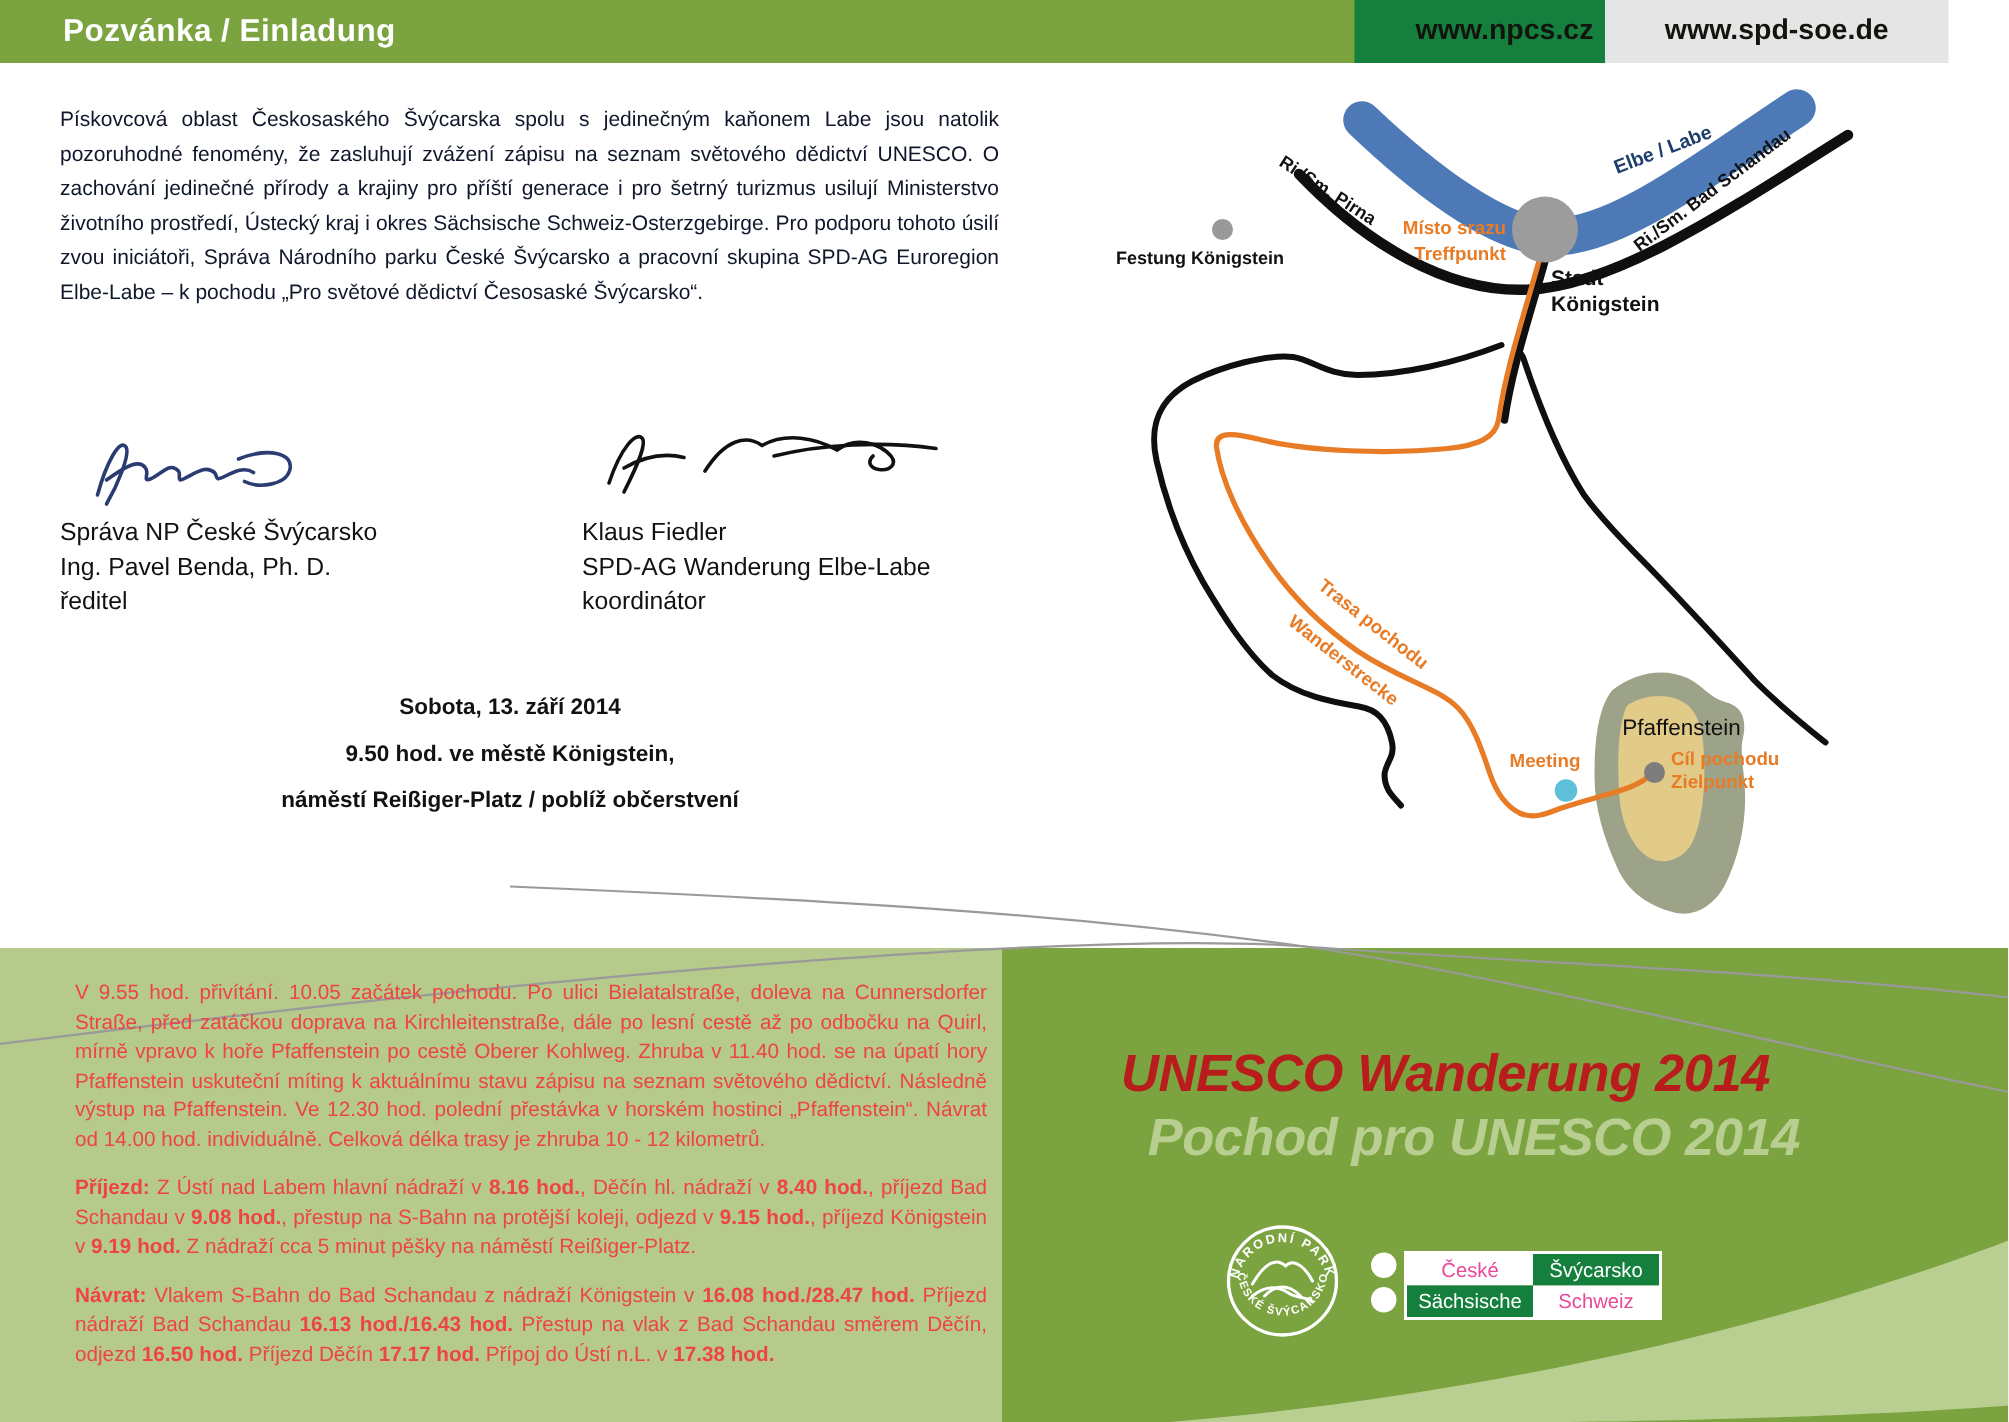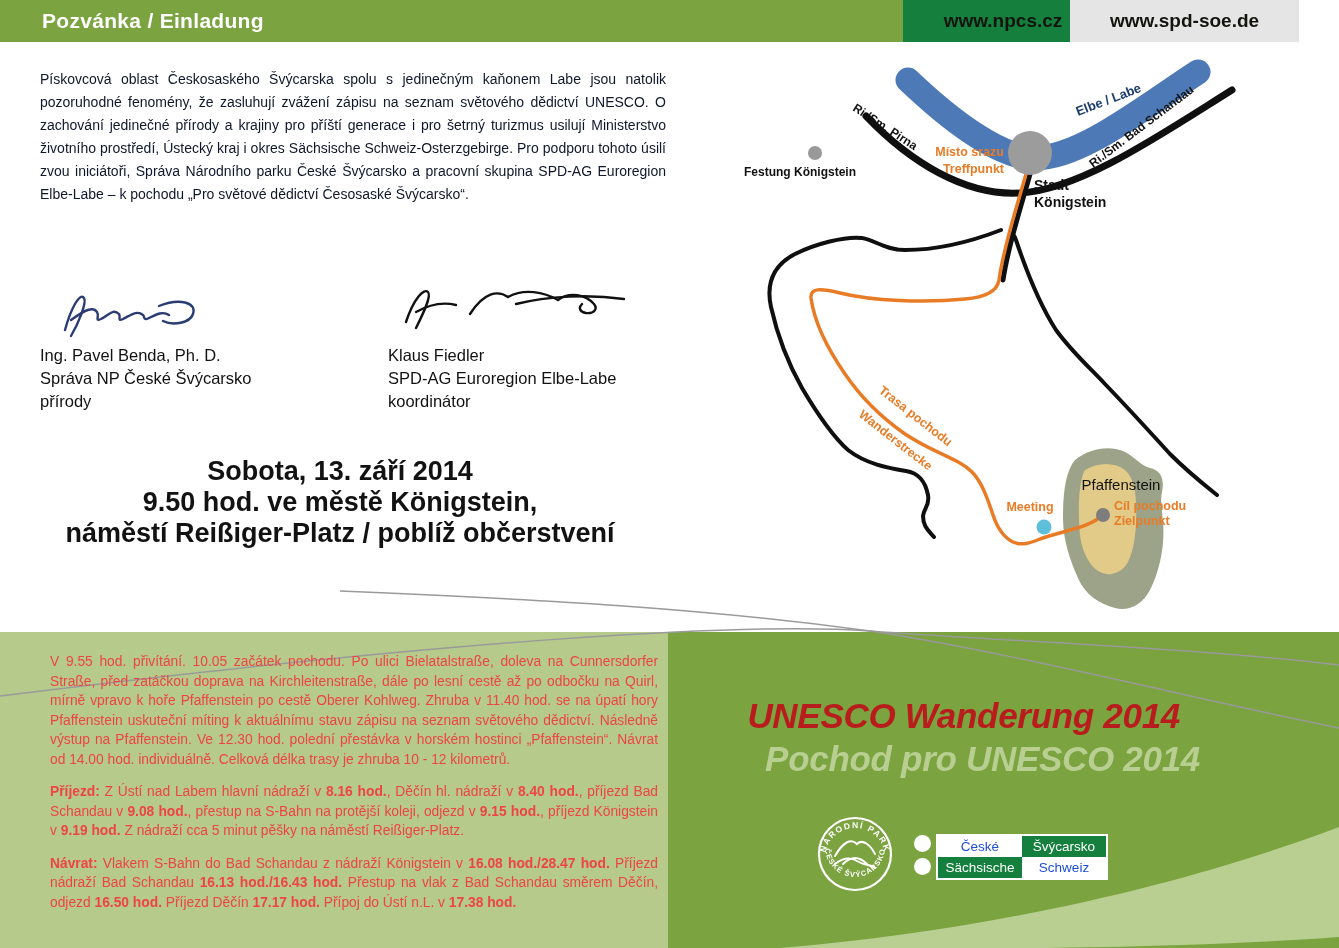--- a/index.html
+++ b/index.html
@@ -16,36 +16,36 @@
   .hdr-box.npcs{left:903px;width:200px;background:#15803d;}
   .hdr-box.spd{left:1070px;width:229px;background:#e5e5e5;text-align:center;}
   
   .intro{position:absolute;left:40px;top:68px;width:626px;font-size:14px;line-height:23px;
     color:#0f172a;text-align:justify;}
   .sig-block{position:absolute;width:330px;color:#121212;font-size:16.5px;line-height:23px;}
   .sig-left{left:40px;top:344px;}
   .sig-right{left:388px;top:344px;}
   .sig-svg{position:absolute;}
   .event{position:absolute;left:40px;top:456px;width:600px;text-align:center;
-    font-size:27px;line-height:31px;font-weight:bold;color:#121212;}
+    font-size:15px;line-height:31px;font-weight:bold;color:#121212;}
   
   .bottom-bg{position:absolute;left:0;top:560px;width:1339px;height:388px;}
   .schedule{position:absolute;left:50px;top:652px;width:608px;font-size:13.8px;line-height:19.5px;
     color:#ef4444;text-align:justify;}
   .schedule p{margin:0 0 13px 0;}
   .promo-line{position:absolute;font-style:italic;font-weight:bold;font-size:35px;letter-spacing:-.3px;white-space:nowrap;}
   .promo-de{top:696px;right:159px;color:#b91c1c;}
   .promo-cs{top:739px;right:139px;color:#b9cf92;}
   .logo-svg{position:absolute;left:817px;top:816px;}
   .bullet{position:absolute;width:17px;height:17px;border-radius:50%;background:#ffffff;left:914px;}
   .bullet.b1{top:835px;} .bullet.b2{top:858px;}
   .badge{position:absolute;left:936px;top:834px;border:2px solid #ffffff;
     display:grid;grid-template-columns:84px 84px;grid-template-rows:21px 21px;}
   .badge .cell{display:flex;align-items:center;justify-content:center;font-size:13.5px;}
-  .badge .light{background:#ffffff;color:#1d4ed8;}
+  .badge .light{background:#ffffff;color:#ec4899;}
   .badge .dark{background:#15803d;color:#ffffff;}
   
   .map-svg{position:absolute;left:740px;top:50px;}
   .map-label{font-family:"Liberation Sans","DejaVu Sans",sans-serif;}
 </style>
 </head>
 <body>
 
 <div id="stage">
 
@@ -67,27 +67,27 @@
   <svg class="sig-svg" style="left:398px;top:282px;" width="235" height="56" viewBox="0 0 235 56">
     <g fill="none" stroke="#111111" stroke-width="2.4" stroke-linecap="round">
       <path d="M8,40 C16,16 26,6 30,10 C34,14 24,34 18,46"></path>
       <path d="M18,30 C32,22 46,20 58,23"></path>
       <path d="M72,32 C86,10 100,8 110,15 C126,6 146,10 160,18 C172,9 188,13 196,22 C200,27 196,32 188,31 C182,30 180,26 184,22"></path>
       <path d="M118,22 C150,14 190,12 226,17"></path>
     </g>
   </svg>
 
   <div class="sig-block sig-left">
+    <div>Správa NP České Švýcarsko</div>
     <div>Ing. Pavel Benda, Ph. D.</div>
-    <div>Správa NP České Švýcarsko</div>
-    <div>přírody</div>
+    <div>ředitel</div>
   </div>
   <div class="sig-block sig-right">
     <div>Klaus Fiedler</div>
-    <div>SPD-AG Euroregion Elbe-Labe</div>
+    <div>SPD-AG Wanderung Elbe-Labe</div>
     <div>koordinátor</div>
   </div>
 
   <div class="event">
     <div>Sobota, 13. září 2014</div>
     <div>9.50 hod. ve městě  Königstein,</div>
     <div>náměstí Reißiger-Platz / poblíž občerstvení</div>
   </div>
 
   <svg class="map-svg" width="599" height="600" viewBox="740 50 599 600">

